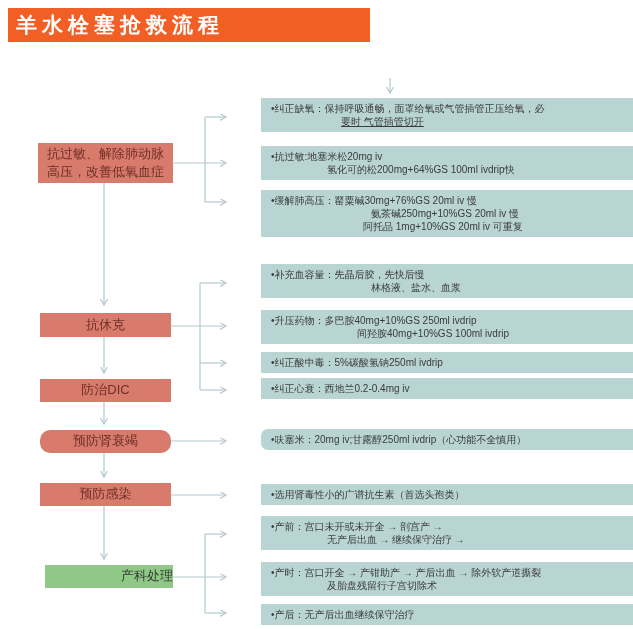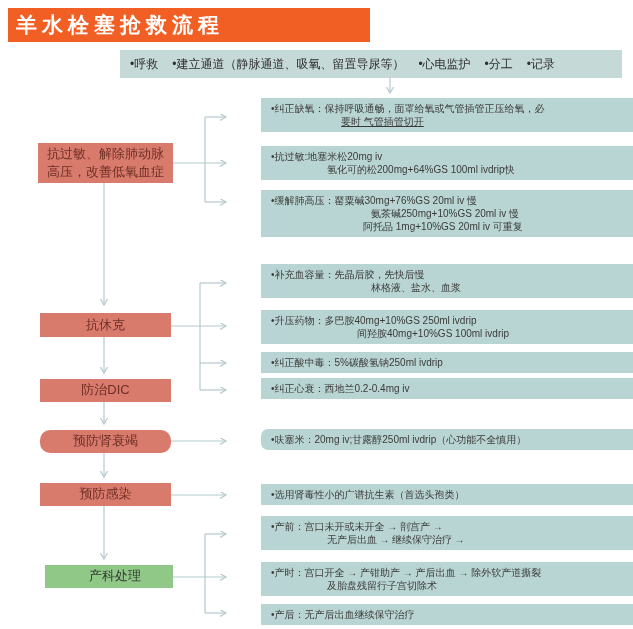--- a/index.html
+++ b/index.html
@@ -18,43 +18,36 @@
     background:var(--bar-bg,#c5d9d7);color:#2f2f2f;font-size:12px;
     display:flex;align-items:center;gap:14px;padding:0 10px;box-sizing:border-box;
     white-space:nowrap;
   }
   .step{
     position:absolute;display:flex;flex-direction:column;justify-content:center;
     font-size:13px;line-height:1.4;text-align:center;box-sizing:border-box;
     color:var(--step-text,#6e2f24);
   }
   .step.salmon{background:var(--step-salmon,#d87b6d);}
-  .step.green{background:var(--step-green,#90c987);text-align:center;padding-left:12px;color:#333a33;}
+  .step.green{background:var(--step-green,#90c987);text-align:right;padding-left:12px;color:#333a33;}
   .detail{
     position:absolute;left:233px;width:395px;box-sizing:border-box;
     background:var(--detail-bg,#b8d5d3);color:var(--detail-text,#3b3b3b);
     font-size:10px;line-height:1.3;padding:4px 10px;margin-left:28px;
   }
   .detail .ln{white-space:nowrap;}
   svg.connectors{position:absolute;left:0;top:0;pointer-events:none;}
 </style>
 </head>
 <body>
 
 <div class="stage">
 
   <div class="title">羊水栓塞抢救流程</div>
 
-  <div class="topbar" id="topbar">
-      <span>•呼救</span>
-      <span>•建立通道（静脉通道、吸氧、留置导尿等）</span>
-      <span>•心电监护</span>
-      <span>•分工</span>
-      <span>•记录</span>
-    </div>
 
   <svg class="connectors" width="633" height="629">
     <defs>
       <marker id="arr" markerWidth="9" markerHeight="9" refX="6" refY="3.5" orient="auto" markerUnits="userSpaceOnUse">
         <path d="M0,0 L6,3.5 L0,7" fill="none" stroke="#b4c9cf" stroke-width="1.2"></path>
       </marker>
     </defs>
     <g stroke="#b4c9cf" stroke-width="1.2" fill="none">
 
       <path d="M390,78 V93" marker-end="url(#arr)"></path>

